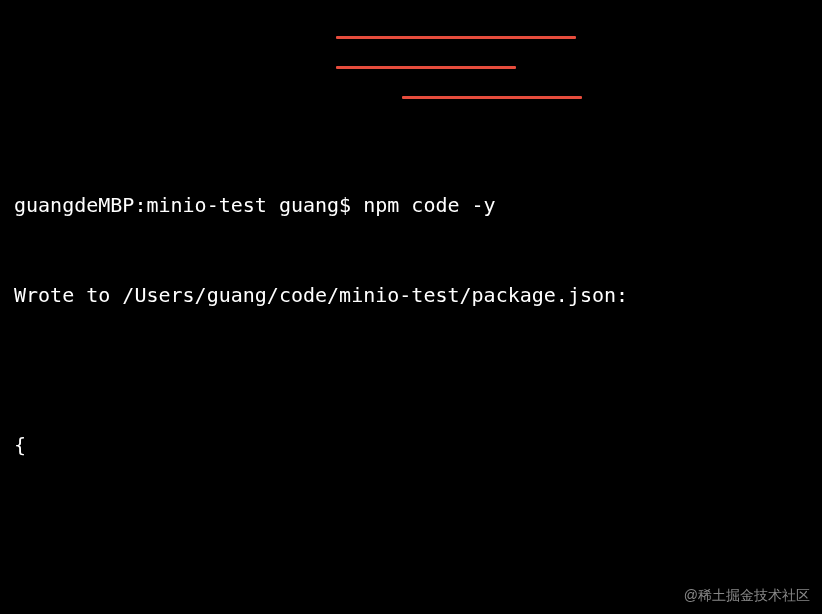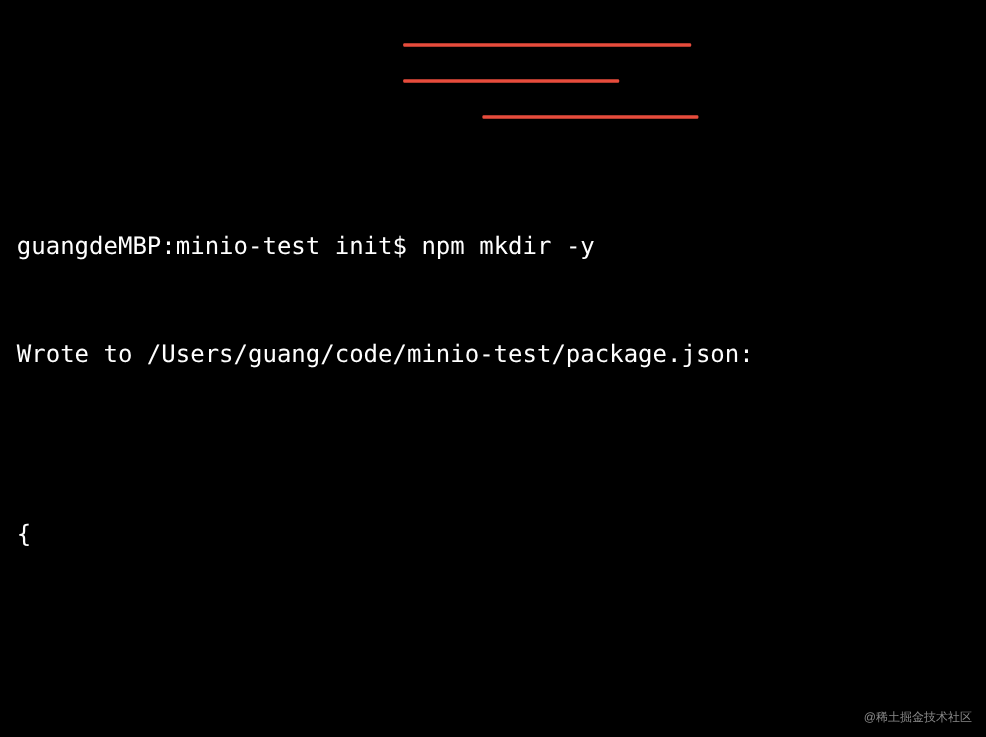--- a/index.html
+++ b/index.html
@@ -31,36 +31,36 @@
       position: absolute;
       height: 3px;
       background: #e74c3c;
       border-radius: 1px;
     }
     .watermark {
       position: absolute;
       bottom: 8px;
       right: 12px;
       color: #888;
-      font-size: 10px;
+      font-size: 14px;
       font-family: -apple-system, "PingFang SC", "Microsoft YaHei", sans-serif;
     }
     .ul1 { top: 26px; left: 322px; width: 240px; }
     .ul2 { top: 56px; left: 322px; width: 180px; }
     .ul3 { top: 86px; left: 388px; width: 180px; }
   </style>
 </head>
 <body>
 
 <div class="terminal">
   <div class="underline ul1"></div>
   <div class="underline ul2"></div>
   <div class="underline ul3"></div>
 
-  <span class="line"><span>guangdeMBP:minio-test init$ </span><span>npm mkdir -y</span></span>
+  <span class="line"><span>guangdeMBP:minio-test guang$ </span><span>npm code -y</span></span>
   <span class="line">Wrote to /Users/guang/code/minio-test/package.json:</span>
   <span class="line"></span>
   <span class="line">{</span>
   
   
   
   
   
   
   

